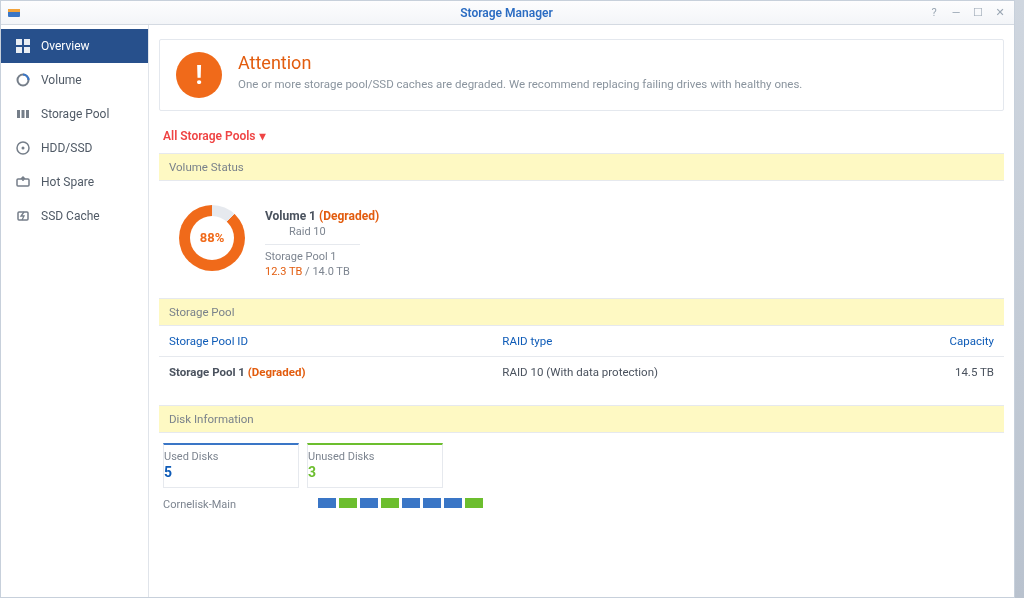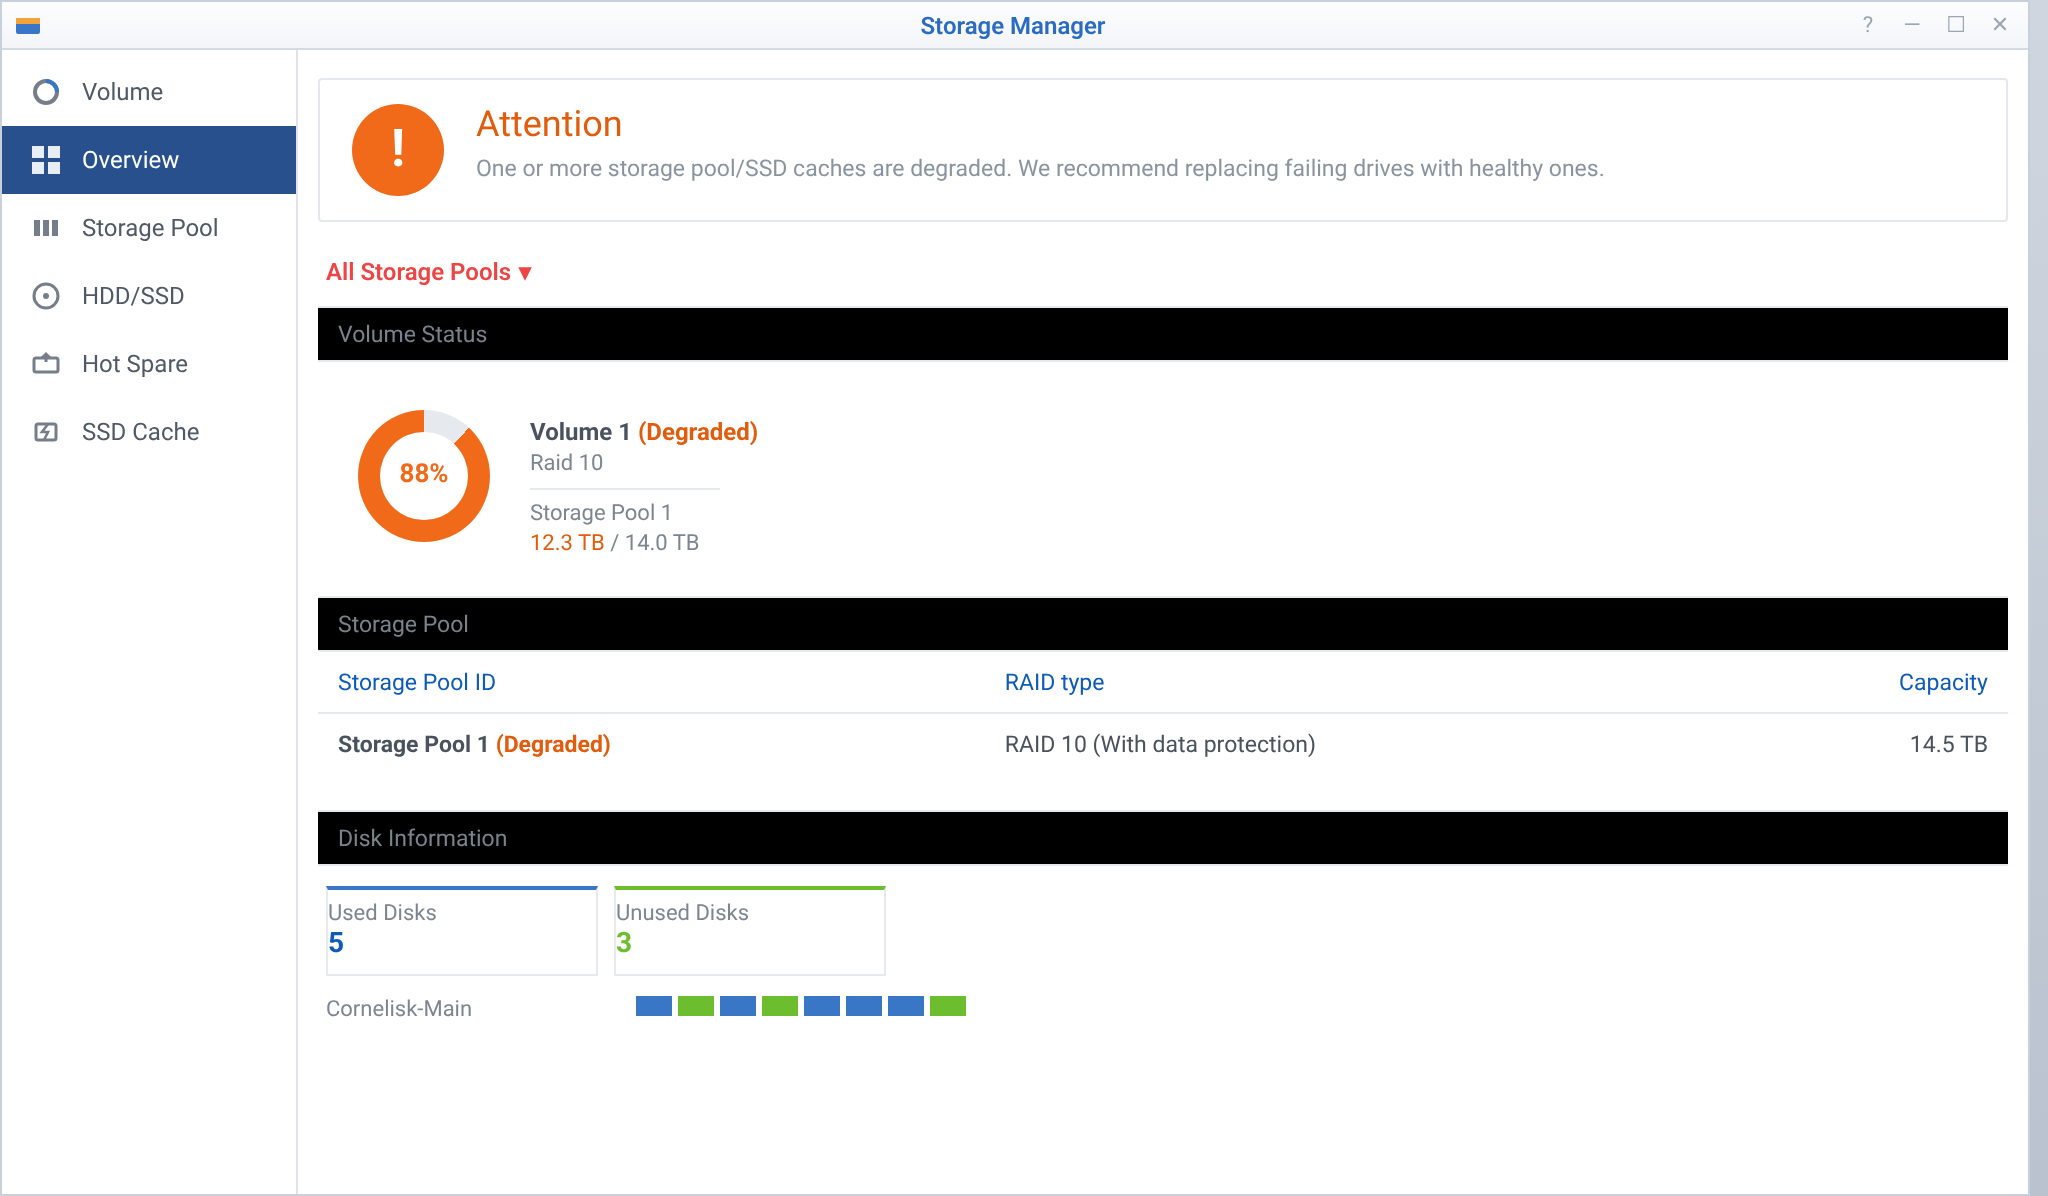--- a/index.html
+++ b/index.html
@@ -124,21 +124,21 @@
     color: #ef4444;
     font-weight: 600;
     font-size: 12px;
     cursor: pointer;
     display: inline-flex;
     align-items: center;
     gap: 4px;
     margin: 2px 0 6px 4px;
   }
   .section-header {
-    background: #000000;
+    background: #fef9c3;
     border: 1px solid #e6e9ee;
     border-left: none; border-right: none;
     padding: 6px 10px;
     color: #7a828b;
     font-size: 11.5px;
     margin-top: 4px;
   }
   .volume-row {
     display: flex;
     align-items: center;
@@ -159,21 +159,21 @@
     width: 44px; height: 44px;
     border-radius: 50%;
     background: #fff;
     display: flex; align-items: center; justify-content: center;
     color: #f06a1a;
     font-weight: 700;
     font-size: 13px;
   }
   .vol-info .vol-title { font-weight: 700; color: #4a525e; font-size: 12px; margin-top: 12px; }
   .vol-info .vol-title .degraded { color: #e25c0e; }
-  .vol-info .vol-raid { color: #7d8590; font-size: 11px; margin-top: 2px; }
+  .vol-info .vol-raid { color: #7d8590; font-size: 11px; margin-top: 2px; margin-left: 24px; }
   .vol-info .vol-divider { border-top: 1px solid #e6e9ee; margin: 6px 0 5px 0; width: 95px; }
   .vol-info .vol-pool { color: #7d8590; font-size: 11px; }
   .vol-info .vol-cap { font-size: 11px; margin-top: 2px; }
   .vol-info .vol-used { color: #e25c0e; }
   .vol-info .vol-total { color: #7d8590; }
   table.pool-table {
     width: 100%;
     border-collapse: collapse;
     font-size: 11.5px;
   }
@@ -250,39 +250,39 @@
       <div class="tb-btn">?</div>
       <div class="tb-btn">—</div>
       <div class="tb-btn">☐</div>
       <div class="tb-btn">✕</div>
     </div>
   </div>
 
   <div class="body-wrap">
 
     <div class="sidebar">
-      <div class="sidebar-item">
-        <span class="icon">
-          <svg width="14" height="14" viewBox="0 0 14 14">
-              <circle cx="7" cy="7" r="5.5" fill="none" stroke="#757e89" stroke-width="2"></circle>
-              <path d="M7 1.5 A5.5 5.5 0 0 1 12.5 7" fill="none" stroke="#3a76c6" stroke-width="2"></path>
-            </svg>
-        </span>
-        <span>Volume</span>
-      </div>
       <div class="sidebar-item active">
         <span class="icon">
           <svg width="14" height="14" viewBox="0 0 14 14">
               <rect width="6" height="6" fill="currentColor" opacity=".9"></rect>
               <rect x="8" width="6" height="6" fill="currentColor" opacity=".9"></rect>
               <rect y="8" width="6" height="6" fill="currentColor" opacity=".9"></rect>
               <rect x="8" y="8" width="6" height="6" fill="currentColor" opacity=".9"></rect>
             </svg>
         </span>
         <span>Overview</span>
+      </div>
+      <div class="sidebar-item">
+        <span class="icon">
+          <svg width="14" height="14" viewBox="0 0 14 14">
+              <circle cx="7" cy="7" r="5.5" fill="none" stroke="#757e89" stroke-width="2"></circle>
+              <path d="M7 1.5 A5.5 5.5 0 0 1 12.5 7" fill="none" stroke="#3a76c6" stroke-width="2"></path>
+            </svg>
+        </span>
+        <span>Volume</span>
       </div>
       <div class="sidebar-item">
         <span class="icon">
           <svg width="14" height="14" viewBox="0 0 14 14">
               <rect x="1" y="3" width="3" height="8" fill="#757e89"></rect>
               <rect x="5.5" y="3" width="3" height="8" fill="#757e89"></rect>
               <rect x="10" y="3" width="3" height="8" fill="#757e89"></rect>
             </svg>
         </span>
         <span>Storage Pool</span>

